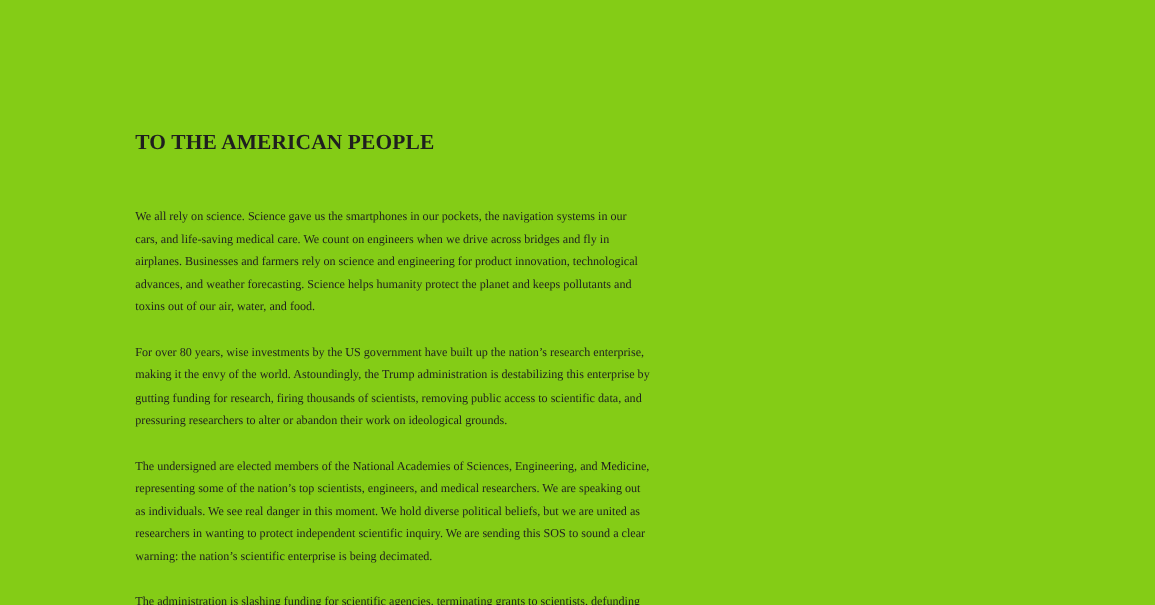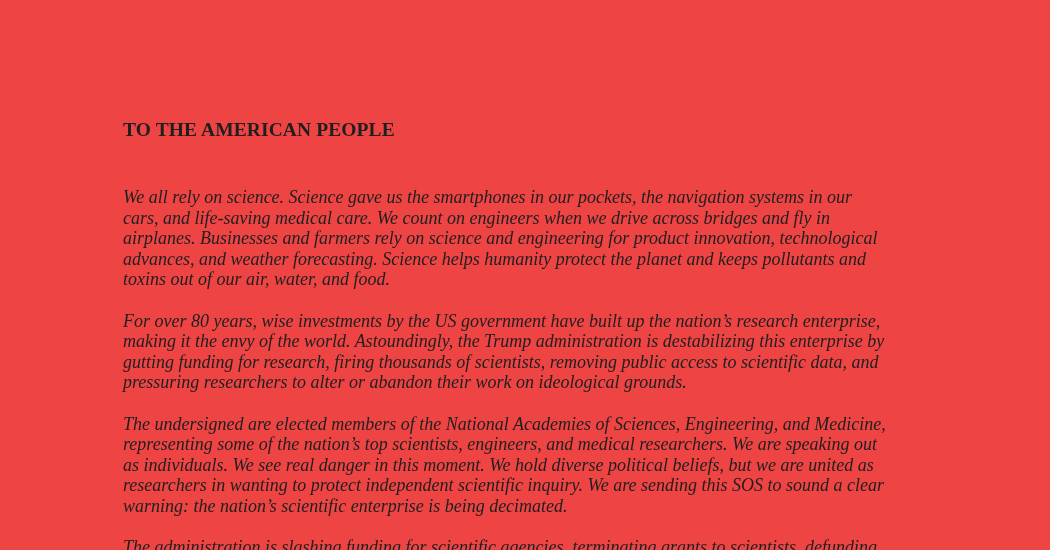--- a/index.html
+++ b/index.html
@@ -10,44 +10,43 @@
     width: 1050px;
     height: 550px;
     background: #ffffff;
     overflow: hidden;
     font-family: "Liberation Serif", "DejaVu Serif", serif;
   }
   .page {
     position: relative;
     width: 1050px;
     height: 550px;
-    background: #ef4444;
+    background: #84cc16;
     overflow: hidden;
   }
   .content {
     position: absolute;
     left: 123px;
     top: 118px;
     width: 880px;
     color: #1f1f1f;
   }
   .doc-title {
     font-size: 19.5px;
     line-height: 24px;
     font-weight: bold;
     letter-spacing: 0.1px;
     margin: 0 0 45px 0;
     white-space: pre;
   }
   .doc-paragraph {
-    font-size: 18px;
+    font-size: 11px;
     line-height: 20.6px;
     margin: 0 0 20.6px 0;
     white-space: pre;
-    font-style: italic;
   }
 </style>
 </head>
 <body style="background: rgb(255, 255, 255);">
 
 <div class="page">
   <div class="content" style="color: rgb(31, 31, 31);">
     <h1 class="doc-title">TO THE AMERICAN PEOPLE</h1>
     <p class="doc-paragraph">We all rely on science. Science gave us the smartphones in our pockets, the navigation systems in our
 cars, and life-saving medical care. We count on engineers when we drive across bridges and fly in

